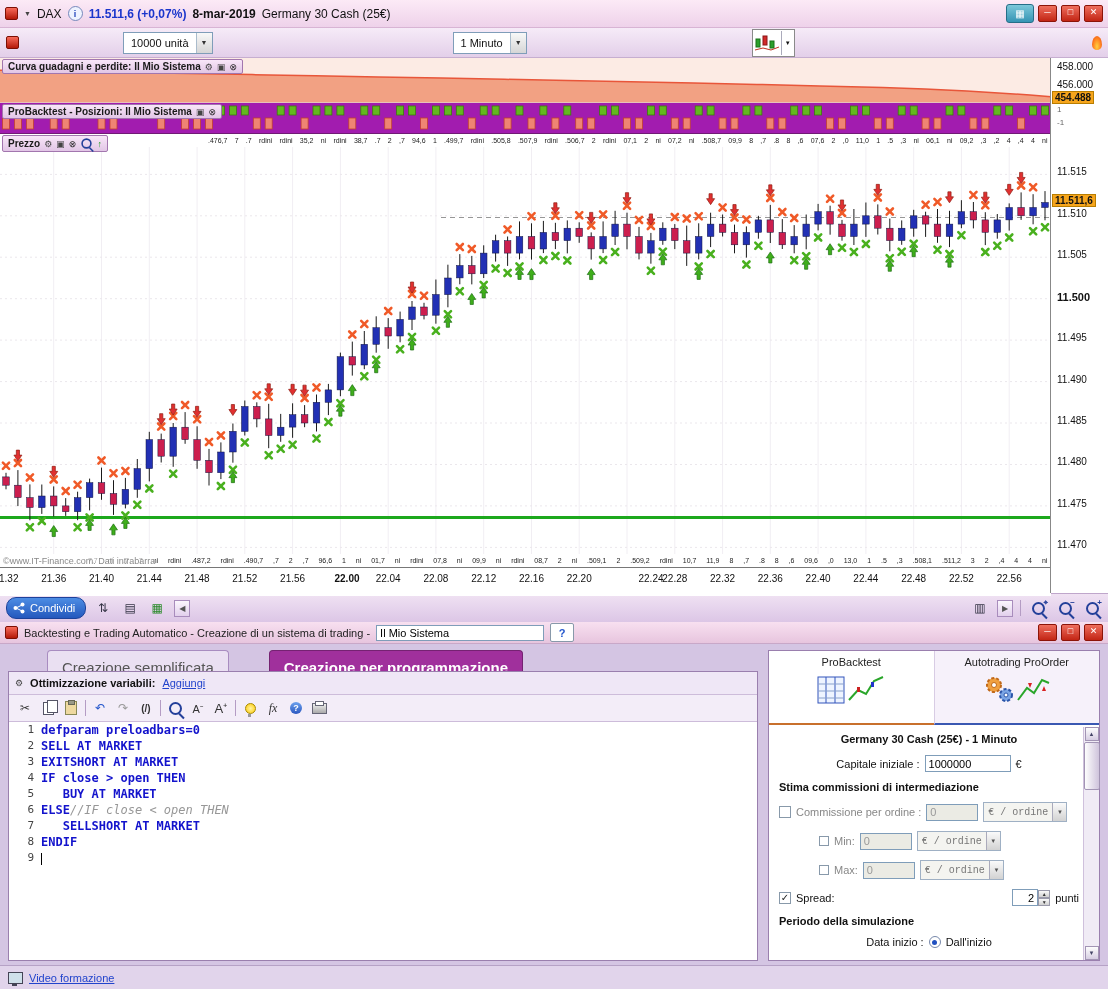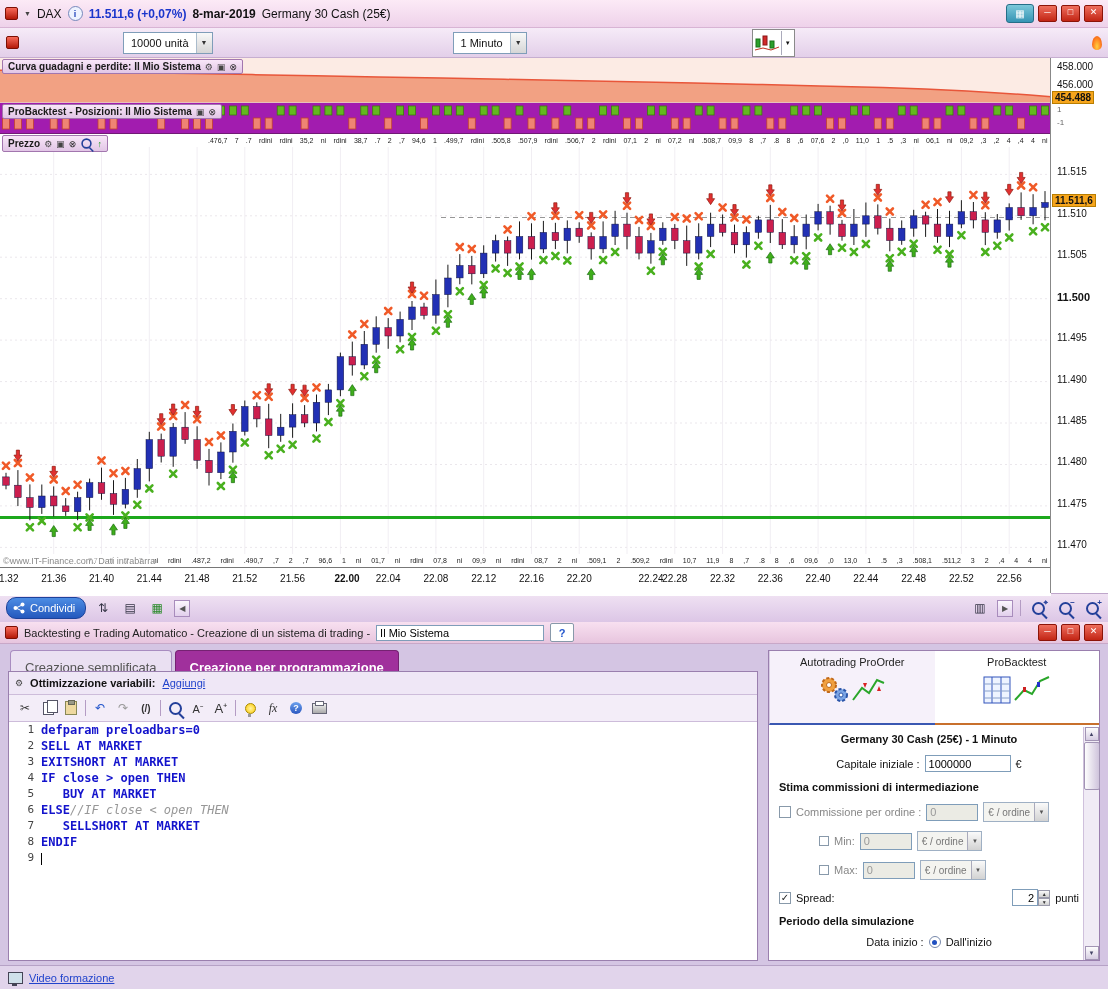--- a/index.html
+++ b/index.html
@@ -83,22 +83,22 @@
   .bt-window{height:367px;flex:none;display:flex;flex-direction:column;background:#d4c5e3;}
   .bt-titlebar{height:22px;flex:none;background:linear-gradient(#f8e0f0,#e7c5de);display:flex;align-items:center;
     gap:6px;padding:0 5px;box-sizing:border-box;border-bottom:1px solid #c8a8c8;}
   .bt-title{font-size:11px;color:#222;}
   .sysname{width:168px;height:16px;border:1px solid #7f9db9;font-size:11px;padding:0 3px;box-sizing:border-box;}
   .helpbox{width:22px;height:17px;background:#fff;border:1px solid #8899aa;display:flex;align-items:center;
     justify-content:center;color:#2255cc;font-weight:bold;font-size:11px;border-radius:2px;}
   .bt-body{flex:1;display:flex;gap:10px;padding:6px 8px 4px 8px;box-sizing:border-box;min-height:0;}
   .bt-left{width:750px;flex:none;display:flex;flex-direction:column;min-height:0;}
   .tabs-row{display:flex;gap:3px;height:21px;flex:none;padding-left:2px;}
-  .tab{display:flex;align-items:center;padding:16px 14px;font-size:13px;border:1px solid #a88cc0;border-bottom:none;
-    border-radius:4px 4px 0 0;background:#eae0f2;color:#555;}
+  .tab{display:flex;align-items:center;padding:16px 14px;font-size:15px;border:1px solid #a88cc0;border-bottom:none;
+    border-radius:4px 4px 0 0;background:#eae0f2;color:#555;margin-left:37px;}
   .tab.active{background:#a0309c;color:#fff;font-weight:bold;border-color:#752272;}
   .code-panel{flex:1;background:#fff;border:1px solid #9a7fae;display:flex;flex-direction:column;min-height:0;}
   .opt-header{height:22px;flex:none;background:#efe7f6;border-bottom:1px solid #cdbcda;display:flex;
     align-items:center;gap:7px;padding:0 6px;font-size:11px;}
   .opt-label{font-weight:bold;}
   a.link{color:#2244cc;text-decoration:underline;}
   .code-toolbar{height:26px;flex:none;background:#f3edf8;border-bottom:1px solid #cdbcda;display:flex;
     align-items:center;gap:5px;padding:0 7px;}
   .ct-icon{min-width:18px;height:20px;display:flex;align-items:center;justify-content:center;font-size:12px;color:#333;position:relative;}
   .ct-icon.blue{color:#2255cc;}
@@ -129,21 +129,21 @@
   .rt-tab.po{background:#f6f1fa;border-bottom:2px solid #3a58b2;border-left:1px solid #d8cce4;}
   .rt-content{flex:1;padding:4px 20px 2px 10px;font-size:11px;position:relative;overflow:hidden;}
   .rt-title{text-align:center;font-weight:bold;margin:4px 0 10px;}
   .frow{display:flex;align-items:center;gap:5px;margin-bottom:9px;}
   .frow.indent{padding-left:40px;}
   .bold-label{font-weight:bold;}
   .graytxt{color:#888;}
   .inp{border:1px solid #7f9db9;height:17px;font-size:11px;padding:0 3px;box-sizing:border-box;background:#fff;}
   .inp.dis{background:#ebebe4;color:#999;}
   .ddm{display:flex;align-items:center;border:1px solid #9fb0c4;height:18px;background:#f4f4f0;color:#777;font-size:10px;}
-  .ddm .txt{padding:0 4px;white-space:nowrap;}
+  .ddm .txt{padding:0 4px;white-space:nowrap;font-family:Liberation Mono, monospace;}
   .ddm .btn{width:14px;height:100%;background:linear-gradient(#fafafa,#d2d2d2);border-left:1px solid #aab;
     display:flex;align-items:center;justify-content:center;font-size:6px;color:#555;box-sizing:border-box;}
   .chk{width:12px;height:12px;border:1px solid #8899aa;background:#fff;display:flex;align-items:center;
     justify-content:center;font-size:10px;line-height:10px;color:#222;box-sizing:border-box;flex:none;}
   .chk.small{width:10px;height:10px;}
   .radio{width:12px;height:12px;border:1px solid #7788aa;border-radius:50%;background:#fff;display:flex;
     align-items:center;justify-content:center;box-sizing:border-box;flex:none;}
   .radio .dot{width:5px;height:5px;border-radius:50%;background:#2050c0;}
   .spinner{display:flex;align-items:center;}
   .spin-btns{display:flex;flex-direction:column;}
@@ -1304,46 +1304,46 @@
               <div class="code-line">
                 <span class="gutter">9</span>
                 <span class="code-text"><span class="kw"></span><span class="caret-bar"></span></span>
               </div>
             </div>
         </div>
       </div>
 
       <div class="bt-right">
         <div class="rt-tabs">
-          <div class="rt-tab po">
-            <span>Autotrading ProOrder</span>
-            <svg width="70" height="34">
-              <circle cx="12" cy="12" r="7" fill="#f0a040" stroke="#c06818" stroke-width="2" stroke-dasharray="3,2"></circle>
-              <circle cx="12" cy="12" r="2.5" fill="#fff" stroke="#c06818"></circle>
-              <circle cx="24" cy="22" r="6" fill="#7aa4e4" stroke="#2a54a8" stroke-width="2" stroke-dasharray="3,2"></circle>
-              <circle cx="24" cy="22" r="2" fill="#fff" stroke="#2a54a8"></circle>
-              <polyline points="36,27 45,15 52,20 60,7 67,10" fill="none" stroke="#2aa62a" stroke-width="2"></polyline>
-              <path d="M 46 10 l 4 0 l -2 5 z" fill="#d82222"></path>
-              <path d="M 60 18 l 4 0 l -2 -5 z" fill="#d82222"></path>
-            </svg>
-          </div>
           <div class="rt-tab pbt">
             <span>ProBacktest</span>
             <svg width="70" height="34">
               <rect x="2" y="4" width="26" height="26" fill="#eef4ff" stroke="#3355bb"></rect>
               <line x1="10" y1="4" x2="10" y2="30" stroke="#3355bb"></line>
               <line x1="19" y1="4" x2="19" y2="30" stroke="#3355bb"></line>
               <line x1="2" y1="11" x2="28" y2="11" stroke="#88a0cc"></line>
               <line x1="2" y1="18" x2="28" y2="18" stroke="#88a0cc"></line>
               <line x1="2" y1="25" x2="28" y2="25" stroke="#88a0cc"></line>
               <polyline points="33,27 42,17 50,21 58,8 67,4" fill="none" stroke="#2aa62a" stroke-width="2"></polyline>
               <rect x="41" y="14" width="3" height="5" fill="#cc2222"></rect>
               <rect x="55" y="9" width="3" height="5" fill="#2233cc"></rect>
             </svg>
           </div>
+          <div class="rt-tab po">
+            <span>Autotrading ProOrder</span>
+            <svg width="70" height="34">
+              <circle cx="12" cy="12" r="7" fill="#f0a040" stroke="#c06818" stroke-width="2" stroke-dasharray="3,2"></circle>
+              <circle cx="12" cy="12" r="2.5" fill="#fff" stroke="#c06818"></circle>
+              <circle cx="24" cy="22" r="6" fill="#7aa4e4" stroke="#2a54a8" stroke-width="2" stroke-dasharray="3,2"></circle>
+              <circle cx="24" cy="22" r="2" fill="#fff" stroke="#2a54a8"></circle>
+              <polyline points="36,27 45,15 52,20 60,7 67,10" fill="none" stroke="#2aa62a" stroke-width="2"></polyline>
+              <path d="M 46 10 l 4 0 l -2 5 z" fill="#d82222"></path>
+              <path d="M 60 18 l 4 0 l -2 -5 z" fill="#d82222"></path>
+            </svg>
+          </div>
         </div>
 
         <div class="rt-content">
           <div class="rt-title">Germany 30 Cash (25€) - 1 Minuto</div>
 
           <div class="frow" style="justify-content:center">
             <span>Capitale iniziale :</span>
             <input class="inp" style="width: 86px;" value="1000000">
             <span>€</span>
           </div>

